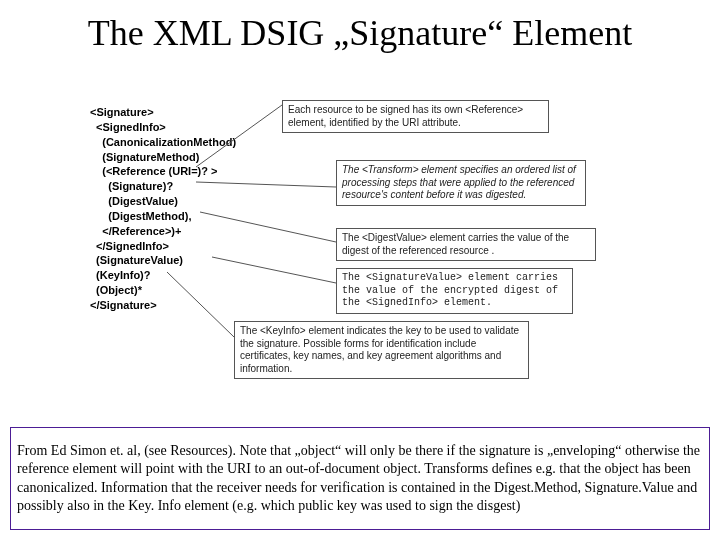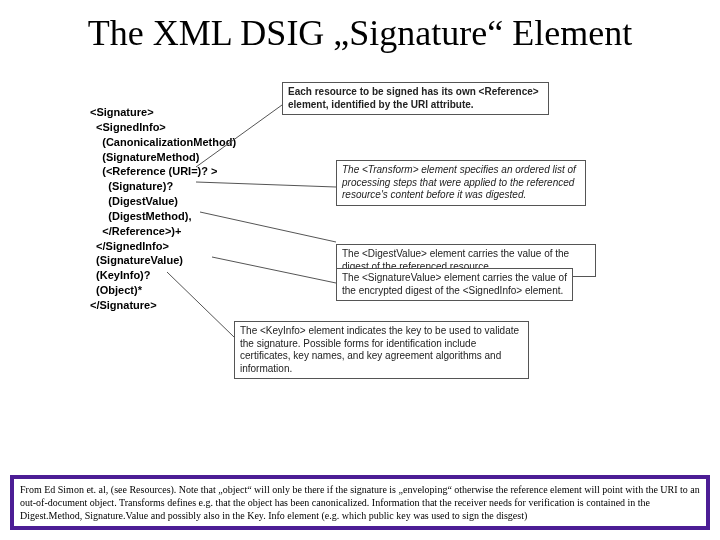--- a/index.html
+++ b/index.html
@@ -35,25 +35,25 @@
     font-size: 10px;
     line-height: 1.25;
     padding: 3px 5px;
     color: #222;
   }
   .footnote {
     position: absolute;
     left: 10px;
     right: 10px;
     bottom: 10px;
-    border: 4px solid #4c1d95;
+    border: 1px solid #4c1d95;
     font-family: "Times New Roman", serif;
-    font-size: 10px;
+    font-size: 14px;
     line-height: 1.3;
-    padding: 4px 6px;
+    padding: 14px 6px;
   }
   svg.connector {
     position: absolute;
     top: 0;
     left: 0;
     width: 720px;
     height: 540px;
     pointer-events: none;
   }
   svg.connector line {
@@ -82,19 +82,19 @@
 <span>&lt;/Signature&gt;</span></div>
 
 <svg class="connector">
   <line x1="196" y1="167" x2="282" y2="105"></line>
   <line x1="196" y1="182" x2="336" y2="187"></line>
   <line x1="200" y1="212" x2="336" y2="242"></line>
   <line x1="212" y1="257" x2="336" y2="283"></line>
   <line x1="167" y1="272" x2="234" y2="337"></line>
 </svg>
 
-<div class="callout" style="left:282px; top:82px; width:255px;font-weight:bold;">Each resource to be signed has its own &lt;Reference&gt; element, identified by the URI attribute.</div>
+<div class="callout" style="left:282px; top:100px; width:255px;">Each resource to be signed has its own &lt;Reference&gt; element, identified by the URI attribute.</div>
 <div class="callout" style="left:336px; top:160px; width:238px;font-style:italic;">The &lt;Transform&gt; element specifies an ordered list of processing steps that were applied to the referenced resource's content before it was digested.</div>
-<div class="callout" style="left:336px; top:228px; width:248px;margin-top:16px;">The &lt;DigestValue&gt; element carries the value of the digest of the referenced resource .</div>
-<div class="callout" style="left:336px; top:268px; width:225px;">The &lt;SignatureValue&gt; element carries the value of the encrypted digest of the &lt;SignedInfo&gt; element.</div>
+<div class="callout" style="left:336px; top:228px; width:248px;">The &lt;DigestValue&gt; element carries the value of the digest of the referenced resource .</div>
+<div class="callout" style="left:336px; top:268px; width:225px;font-family:Liberation Mono, monospace;">The &lt;SignatureValue&gt; element carries the value of the encrypted digest of the &lt;SignedInfo&gt; element.</div>
 <div class="callout" style="left:234px; top:321px; width:283px;">The &lt;KeyInfo&gt; element indicates the key to be used to validate the signature. Possible forms for identification include certificates, key names, and key agreement algorithms and information.</div>
 
 <div class="footnote">From Ed Simon et. al, (see Resources). Note that „object“ will only be there if the signature is „enveloping“ otherwise the reference element will point with the URI to an out-of-document object. Transforms defines e.g. that the object has been canonicalized. Information that the receiver needs for verification is contained in the Digest.Method, Signature.Value and possibly also in the Key. Info element (e.g. which public key was used to sign the disgest)</div>
 
 </body></html>

